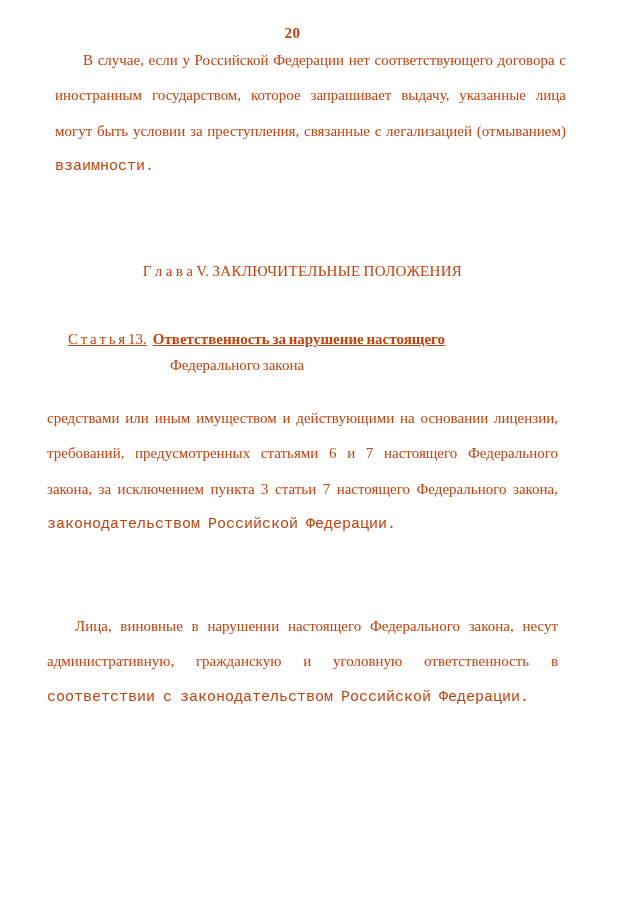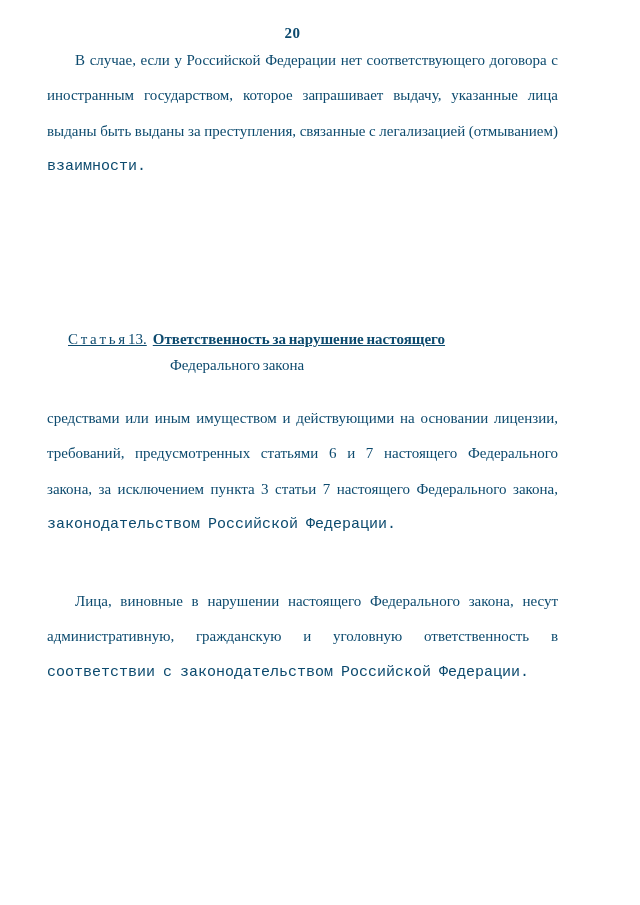--- a/index.html
+++ b/index.html
@@ -6,21 +6,21 @@
     margin: 0;
     padding: 0;
     background: #ffffff;
   }
   .page {
     position: relative;
     width: 640px;
     height: 905px;
     background: #ffffff;
     font-family: "Liberation Serif", "DejaVu Serif", serif;
-    color: #0c4a6e;
+    color: #c2410c;
     font-size: 15px;
     overflow: hidden;
   }
   .block {
     position: absolute;
     left: 47px;
     width: 511px;
     line-height: 35.4px;
     word-spacing: -1px;
   }
@@ -49,38 +49,39 @@
     letter-spacing: 0.3px;
   }
   .article-heading {
     top: 326px;
     line-height: 26px;
   }
   .article-heading .line1 { padding-left: 21px; text-decoration: underline; }
   .article-heading .line2 { padding-left: 123px; font-weight: normal; }
   .article-prefix { margin-right: 6px; }
   .bold { font-weight: bold; }
-  .p1 { top: 43px; }
+  .p1 { top: 43px; margin-left: 8px; }
   .p2 { top: 401px; }
-  .p3 { top: 584px; }
+  .p3 { top: 609px; }
 </style>
 </head>
 <body>
 
 <div class="page">
 
   <div class="block pagenum">20</div>
 
   <div class="block p1">
     <div class="jline first-line">В случае, если у Российской Федерации нет соответствующего договора с</div>
     <div class="jline">иностранным государством, которое запрашивает выдачу, указанные лица</div>
-    <div class="jline">выданы быть выданы за преступления, связанные с легализацией (отмыванием)</div>
+    <div class="jline">могут быть условии за преступления, связанные с легализацией (отмыванием)</div>
     <div class="last-line">взаимности.</div>
   </div>
 
+  <div class="block chapter-heading">Г л а в а V. ЗАКЛЮЧИТЕЛЬНЫЕ ПОЛОЖЕНИЯ</div>
 
   <div class="block article-heading">
     <div class="line1">
       <span class="article-prefix">С т а т ь я 13.</span><span class="bold">Ответственность за нарушение настоящего</span>
     </div>
     <div class="line2">Федерального закона</div>
   </div>
 
   <div class="block p2">
     <div class="jline">средствами или иным имуществом и действующими на основании лицензии,</div>

